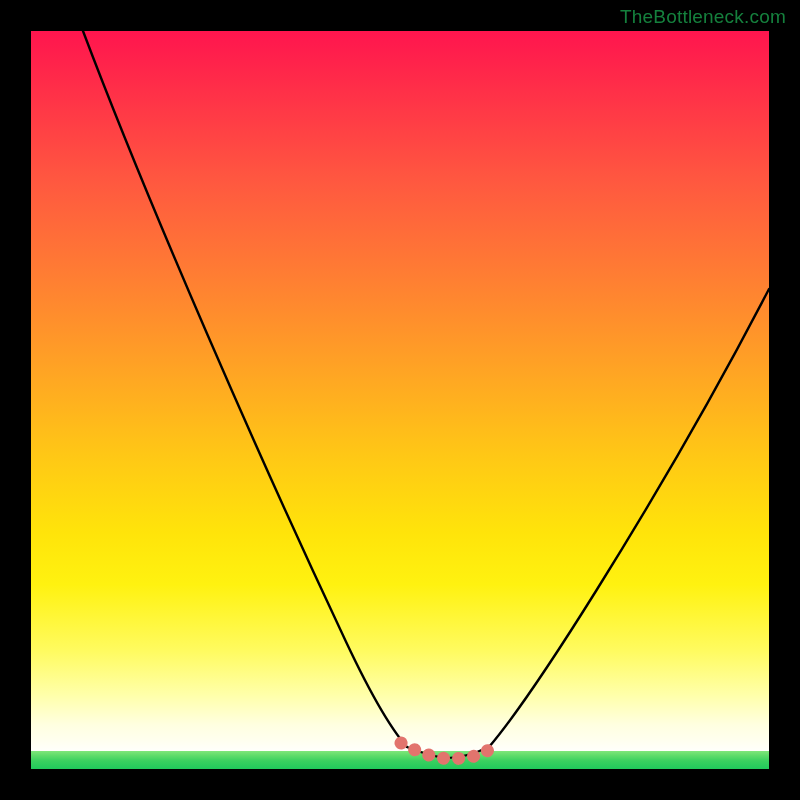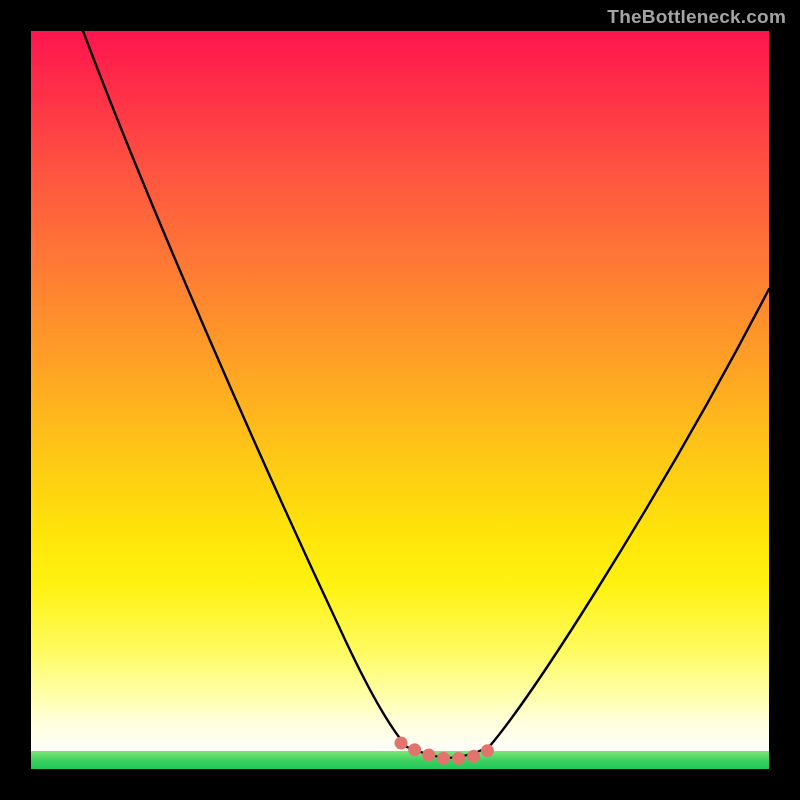--- a/index.html
+++ b/index.html
@@ -61,23 +61,23 @@
   svg.curves {
     position: absolute;
     inset: 0;
     width: 100%;
     height: 100%;
   }
   .watermark {
     position: absolute;
     top: 6px;
     right: 14px;
-    color: #a3a3a3;
+    color: #15803d;
     font-size: 19px;
-    font-weight: 700;
+    font-weight: 400;
     letter-spacing: 0.2px;
     user-select: none;
   }
 </style>
 </head>
 <body>
 
 <div class="frame">
 
   <div class="plot-area">

